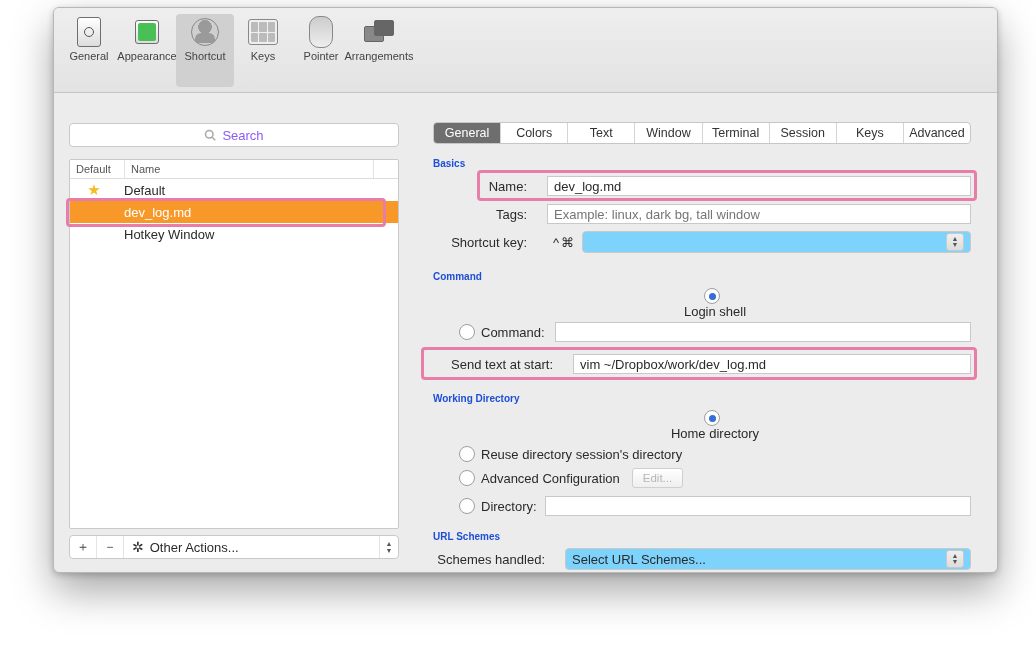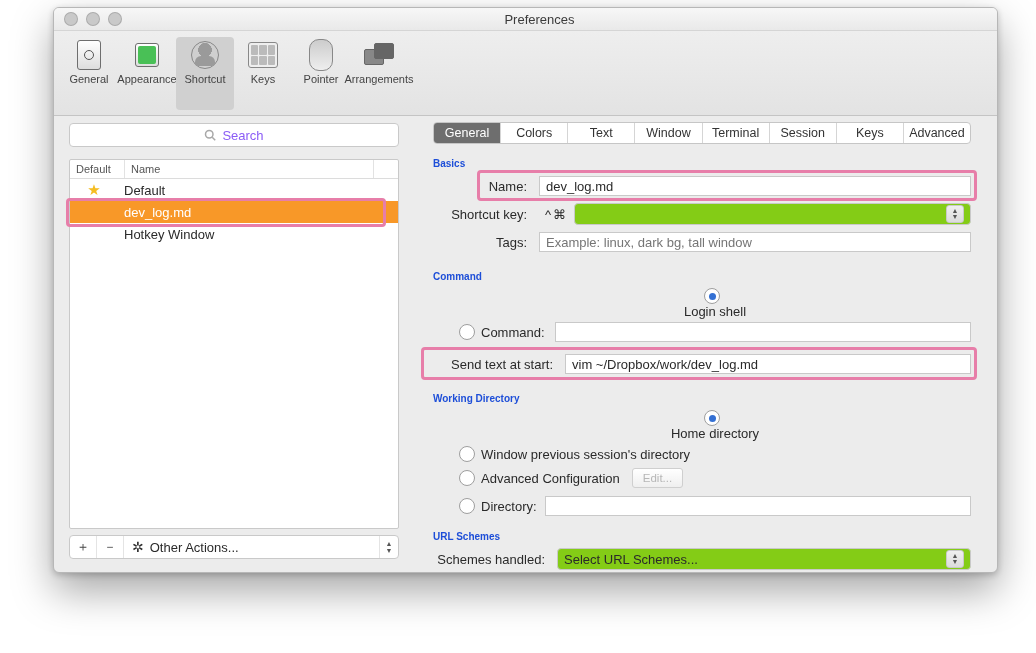--- a/index.html
+++ b/index.html
@@ -238,21 +238,21 @@
     color:#1d4ed8;
   }
   .row {
     display:flex; align-items:center;
     margin: 0 0 6px 0;
     min-height: 22px;
   }
   .lab {
     width: 94px;
     text-align: right;
-    padding-right: 12px;
+    padding-right: 20px;
     color:#2a2a2a;
   }
   .lab.w120 { width: 120px; }
   input[type=text].fld, .fld {
     flex:1;
     height: 20px;
     border: 1px solid #c9c9c9;
     border-radius: 0;
     background:#fff;
     padding: 0 6px;
@@ -281,21 +281,21 @@
     color:#b6b6b6;
     display:inline-flex; align-items:center;
     margin-left: 12px;
   }
 
   .dropdown {
     flex:1;
     height: 20px;
     border:1px solid #c9c9c9;
     border-radius: 4px;
-    background:#84cc16;
+    background:#7dd3fc;
     display:flex; align-items:center;
     padding:0 6px;
     justify-content: space-between;
   }
   .dropdown .dd-caret {
     width:16px; height:16px; border-radius:3px;
     background: linear-gradient(#efefef,#dcdcdc);
     border:1px solid #c9c9c9;
     display:flex; flex-direction:column; align-items:center; justify-content:center;
     font-size:7px; color:#555; line-height:6px;
@@ -305,28 +305,20 @@
   .spacer { height: 12px; }
 
   .sym { font-family: -apple-system, Arial, sans-serif; letter-spacing: 2px; }
 </style>
 </head>
 <body>
 <div class="stage">
 
 <div class="window">
 
-  <div class="titlebar">
-    <div class="traffic">
-      <div class="tl"></div>
-      <div class="tl"></div>
-      <div class="tl"></div>
-    </div>
-    <div class="title">Preferences</div>
-  </div>
 
   <div class="toolbar">
     <div class="tb-item">
       <div class="tb-icon">
             <div class="icon-frame">
               <div class="knob"></div>
             </div>
           </div>
       <span>General</span>
     </div>
@@ -437,34 +429,34 @@
 
       <h4 class="section">Basics</h4>
       <div style="position:relative;">
         <div class="row">
           <div class="lab">Name:</div>
           <input type="text" class="fld" value="dev_log.md" style="">
         </div>
         <div class="hl" style="left:44px; top:-5px; width:500px; height:31px;"></div>
       </div>
       <div class="row">
+        <div class="lab">Tags:</div>
+        <input type="text" class="fld empty" placeholder="Example: linux, dark bg, tall window" style="">
+      </div>
+      <div class="row">
         <div class="lab">Shortcut key:</div>
         <span class="sym" style="padding:0 6px;">^⌘</span>
         <div class="dropdown" style="flex:1;">
           <span></span>
           <div class="dd-caret">
                 <span>▲</span>
                 <span>▼</span>
               </div>
         </div>
       </div>
-      <div class="row">
-        <div class="lab">Tags:</div>
-        <input type="text" class="fld empty" placeholder="Example: linux, dark bg, tall window" style="">
-      </div>
 
       <div class="spacer"></div>
 
       <h4 class="section">Command</h4>
       <div class="row indent" style="margin-bottom:2px;flex-direction:column;">
         <span class="radio on"></span>
         <span class="rlab">Login shell</span>
       </div>
       <div class="row indent" style="margin-bottom:10px;">
         <span class="radio"></span>
@@ -482,21 +474,21 @@
 
       <div class="spacer"></div>
 
       <h4 class="section">Working Directory</h4>
       <div class="row indent" style="margin-bottom:2px;flex-direction:column;">
         <span class="radio on"></span>
         <span class="rlab">Home directory</span>
       </div>
       <div class="row indent" style="margin-bottom:2px;">
         <span class="radio"></span>
-        <span class="rlab">Window previous session's directory</span>
+        <span class="rlab">Reuse directory session's directory</span>
       </div>
       <div class="row indent">
         <span class="radio"></span>
         <span class="rlab">Advanced Configuration</span>
         <span class="btn-sm">Edit...</span>
       </div>
       <div class="row indent" style="margin-bottom:2px;">
         <span class="radio"></span>
         <span class="rlab" style="width:64px;">Directory:</span>
         <input type="text" class="fld" value="" style="">

